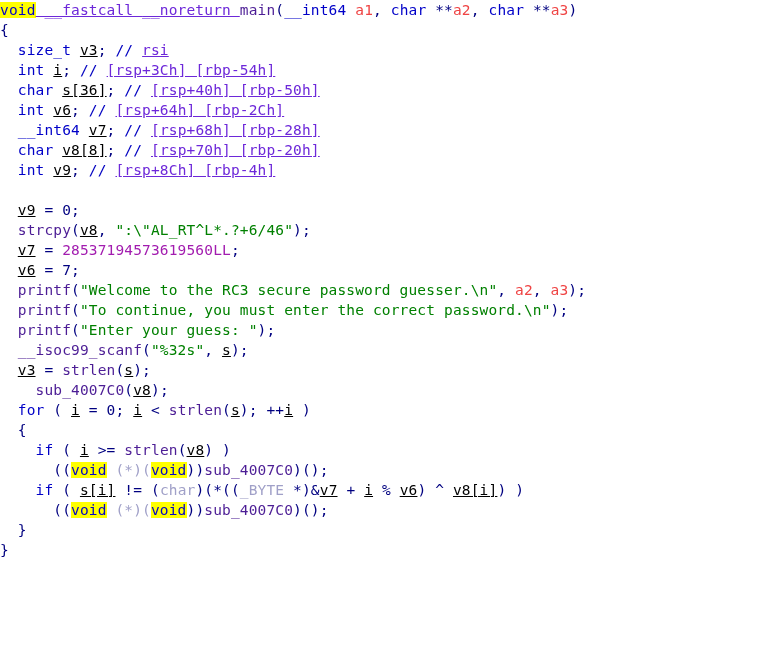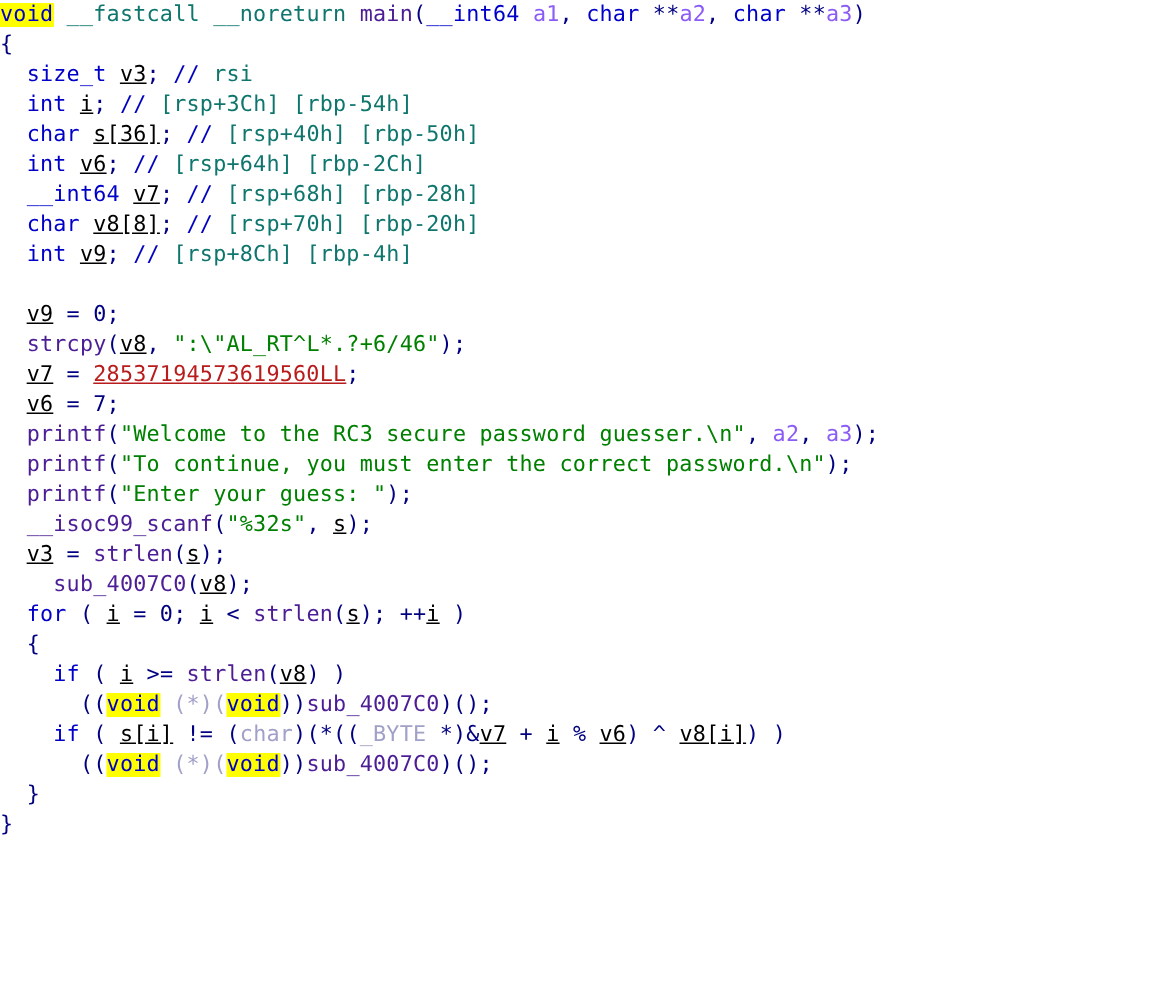--- a/index.html
+++ b/index.html
@@ -40,24 +40,24 @@
     color: #000080;
   }
   .code-line.blank {
     height: 20px;
   }
   
   .t-kw       { color: #0000c8; }           
   .t-plain    { color: #000080; }
   .t-func     { color: #4c1d95; }           
   .t-var      { color: #000000; text-decoration: underline; }           
-  .t-arg      { color: #8b5cf6; }           
-  .t-cmt      { color: #0f766e; }           
+  .t-arg      { color: #ef4444; }           
+  .t-cmt      { color: #6d28d9; text-decoration: underline; }           
   .t-str      { color: #008000; }           
-  .t-num      { color: #b91c1c; text-decoration: underline; }           
+  .t-num      { color: #a21caf; }           
   .t-type     { color: #a0a0c8; }           
   .t-hl {
     background: #ffff00;
     color: #0000c8;
   }
   .t-slash { color: #0000c0; }
 </style>
 </head>
 <body>
 

